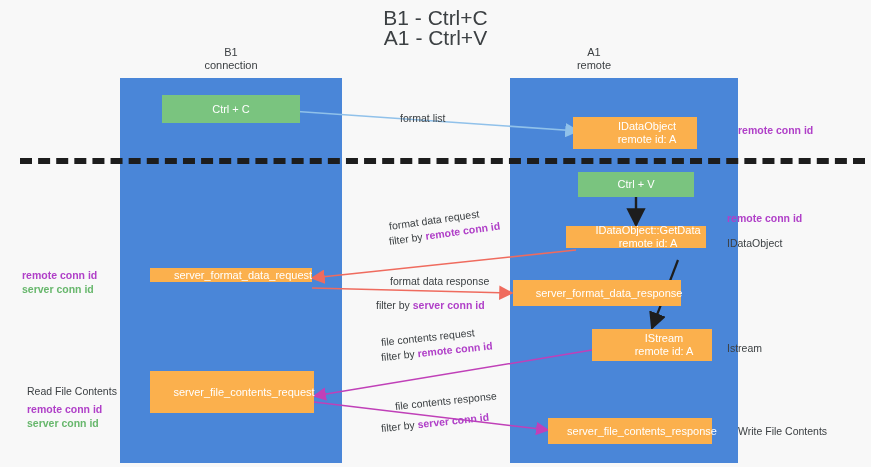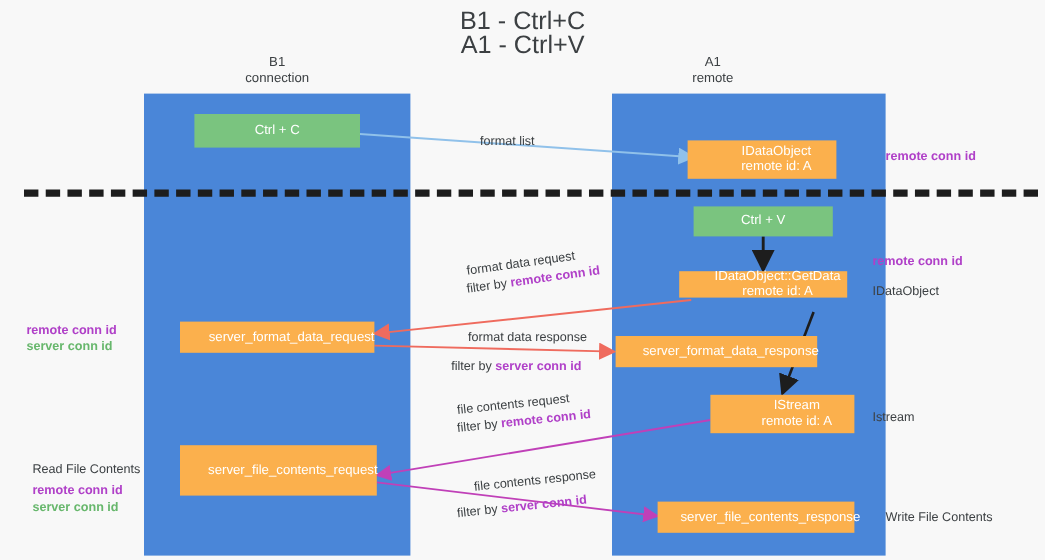--- a/index.html
+++ b/index.html
@@ -159,21 +159,21 @@
   <div class="node green" style="left:162px; top:95px;  width:138px; height:28px;">Ctrl + C</div>
 
   <div class="node orange" style="left:573px; top:117px; width:124px; height:32px;">IDataObject
 remote id: A</div>
 
   <div class="node green" style="left:578px; top:172px; width:116px; height:25px;">Ctrl + V</div>
 
   <div class="node orange" style="left:566px; top:226px; width:140px; height:22px;">IDataObject::GetData
 remote id: A</div>
 
-  <div class="node orange" style="left:150px; top:268px; width:162px; height:26px;">server_format_data_request</div>
+  <div class="node orange" style="left:150px; top:268px; width:162px; height:14px;">server_format_data_request</div>
 
   <div class="node orange" style="left:513px; top:280px; width:168px; height:26px;">server_format_data_response</div>
 
   <div class="node orange" style="left:592px; top:329px; width:120px; height:32px;">IStream
 remote id: A</div>
 
   <div class="node orange" style="left:150px; top:371px; width:164px; height:42px;">server_file_contents_request</div>
 
   <div class="node orange" style="left:548px; top:418px; width:164px; height:26px;">server_file_contents_response</div>
 

